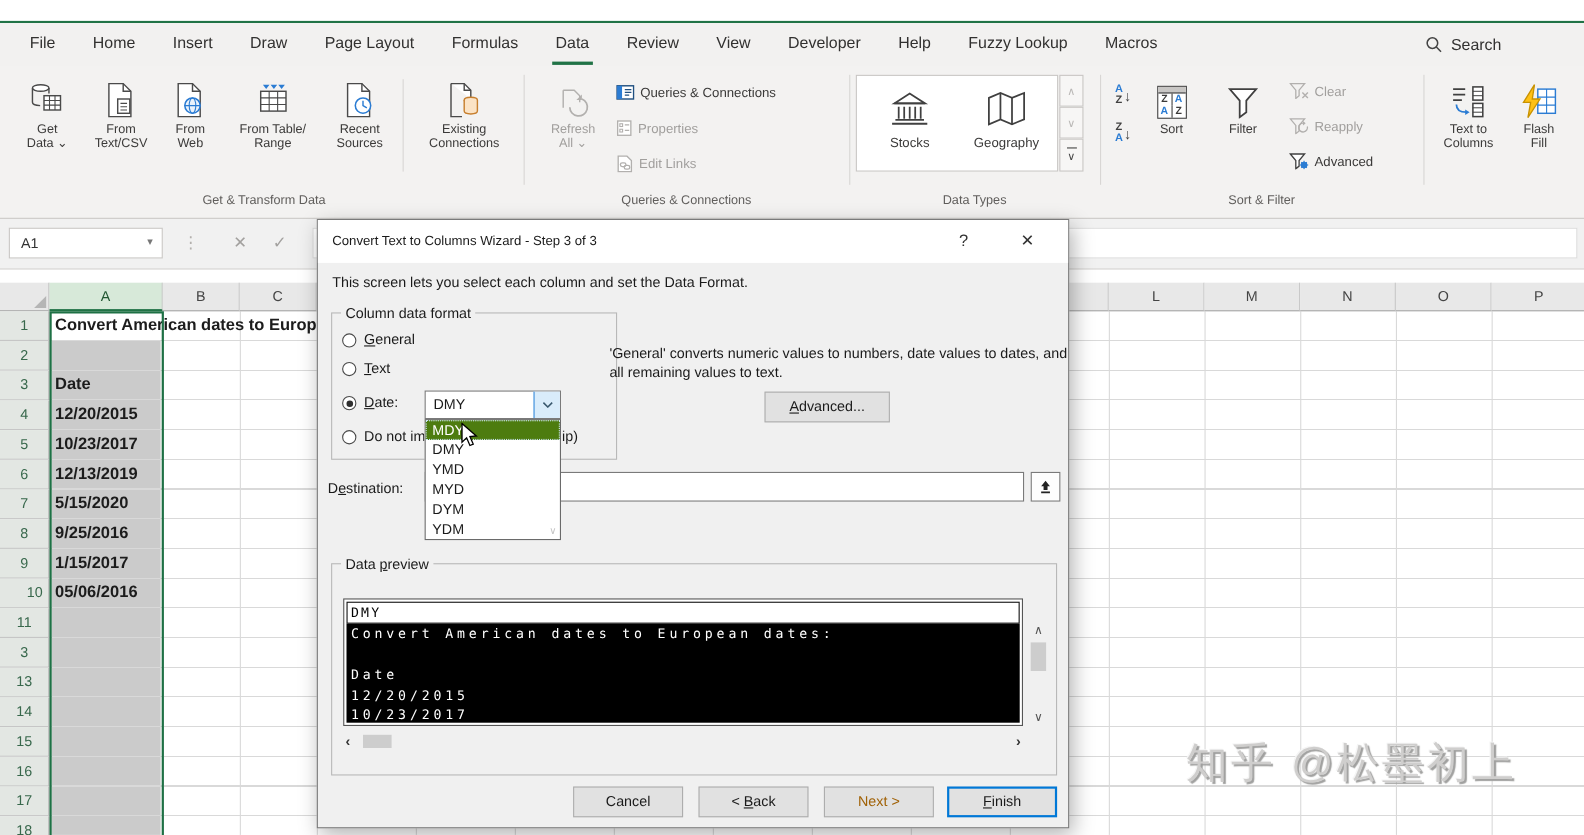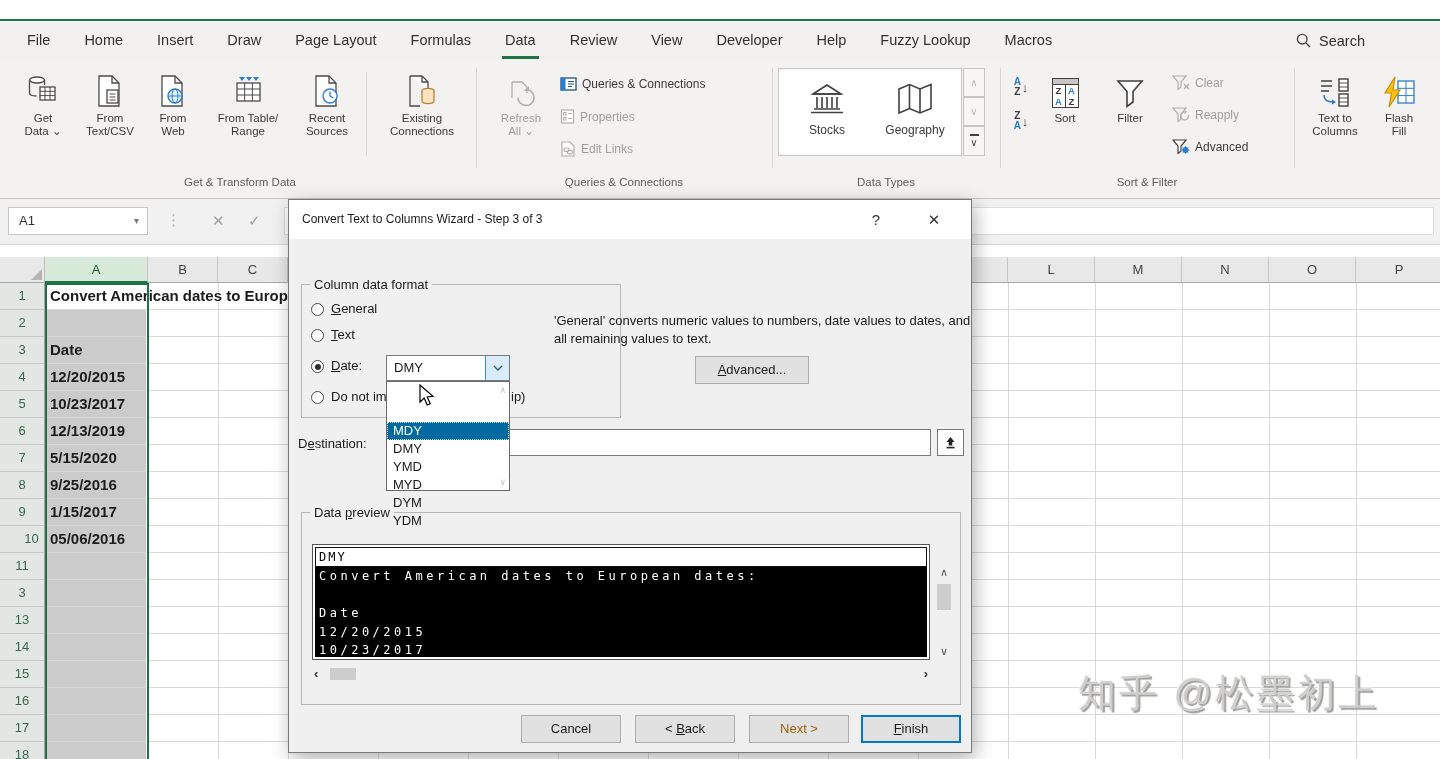--- a/index.html
+++ b/index.html
@@ -67,21 +67,21 @@
   .grpbox .legend{position:absolute;top:-8px;left:8px;background:#f0f0f0;padding:0 4px;white-space:nowrap;}
   .radio{position:absolute;width:13px;height:13px;border:1px solid #4a4a4a;border-radius:50%;background:#fff;box-sizing:border-box;}
   .radio.on::after{content:"";position:absolute;left:2.5px;top:2.5px;width:6px;height:6px;border-radius:50%;background:#2f2f2f;}
   .rlabel{position:absolute;white-space:nowrap;}
   .u{text-decoration:underline;}
   .combo{position:absolute;left:97px;top:155px;width:124px;height:26px;background:#fff;border:1px solid #7a7a7a;box-sizing:border-box;}
   .combo .val{position:absolute;left:7px;line-height:24px;}
   .combo .arrowbtn{position:absolute;right:0;top:0;width:24px;height:24px;background:#d9ecfb;border-left:1px solid #3d8edb;box-sizing:border-box;display:flex;align-items:center;justify-content:center;}
   .ddlist{position:absolute;left:97px;top:181px;width:124px;height:110px;background:#fff;border:1px solid #6a6a6a;box-sizing:border-box;z-index:20;}
   .opt{height:18px;line-height:18px;padding-left:6px;position:relative;}
-  .opt.sel{background:#0369a1;color:#fff;outline:1px dotted #cde6f7;outline-offset:-1px;margin-top:40px;}
+  .opt.sel{background:#4d7c0f;color:#fff;outline:1px dotted #cde6f7;outline-offset:-1px;}
   .ddhint{position:absolute;right:3px;color:#c4c4c4;font-size:9px;}
   .desc{position:absolute;left:265px;top:112px;width:418px;line-height:17.5px;}
   .winbtn{position:absolute;height:28px;background:#e1e1e1;border:1px solid #adadad;box-sizing:border-box;text-align:center;line-height:26px;font-size:13px;color:#1a1a1a;}
   .winbtn.def{border:2px solid #0078d7;line-height:24px;}
   .winbtn.dis{color:#a16207;}
   .dinput{position:absolute;background:#fff;border:1px solid #7a7a7a;box-sizing:border-box;}
   .rangebtn{position:absolute;left:648px;top:229px;width:27px;height:27px;background:#fdfdfd;border:1px solid #7a7a7a;box-sizing:border-box;display:flex;align-items:center;justify-content:center;}
   .pvwidget{position:absolute;left:23px;top:344px;width:618px;height:116px;border:1px solid #555;background:#fff;box-sizing:border-box;}
   .pvhdr{position:absolute;left:2px;top:2px;right:2px;height:20px;border:1px solid #111;box-sizing:border-box;font-family:"DejaVu Sans Mono",monospace;font-size:12px;letter-spacing:2px;line-height:18px;padding-left:3px;color:#000;}
   .pvblack{position:absolute;left:2px;top:22px;right:2px;bottom:2px;background:#000;overflow:hidden;}
@@ -457,22 +457,23 @@
     </div>
   <div class="selborder"></div>
   <div class="watermark">知乎 @松墨初上</div>
 
   <div class="dialog">
     <div class="dtitle">
       <span class="txt">Convert Text to Columns Wizard - Step 3 of 3</span>
       <span class="dbtn" style="right:80px;">?</span>
       <span class="dbtn" style="right:22px;">✕</span>
     </div>
-
-    <div class="grpbox" style="left:12px;top:84px;width:320px;height:134px;">
+    <div class="dinstr">This screen lets you select each column and set the Data Format.</div>
+
+    <div class="grpbox" style="left:12px;top:84px;width:260px;height:134px;">
       <span class="legend">Column data format</span>
     </div>
     <span class="radio" style="left:22px;top:103px;"></span>
     <span class="rlabel" style="left:42px;top:101px;"><span class="u">G</span><span>eneral</span></span>
     <span class="radio" style="left:22px;top:129px;"></span>
     <span class="rlabel" style="left:42px;top:127px;"><span class="u">T</span><span>ext</span></span>
     <span class="radio on" style="left:22px;top:160px;"></span>
     <span class="rlabel" style="left:42px;top:158px;"><span class="u">D</span><span>ate:</span></span>
     <span class="radio" style="left:22px;top:191px;"></span>
     <span class="rlabel" style="left:42px;top:189px;width:55px;overflow:hidden;display:inline-block;white-space:nowrap;">Do not import column (skip)</span>

